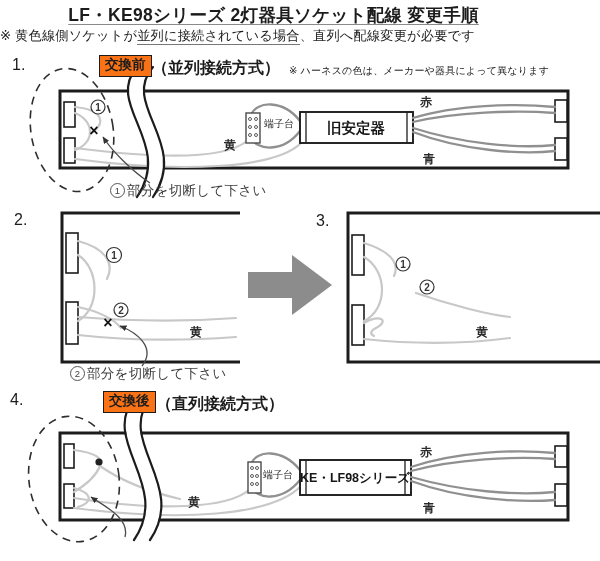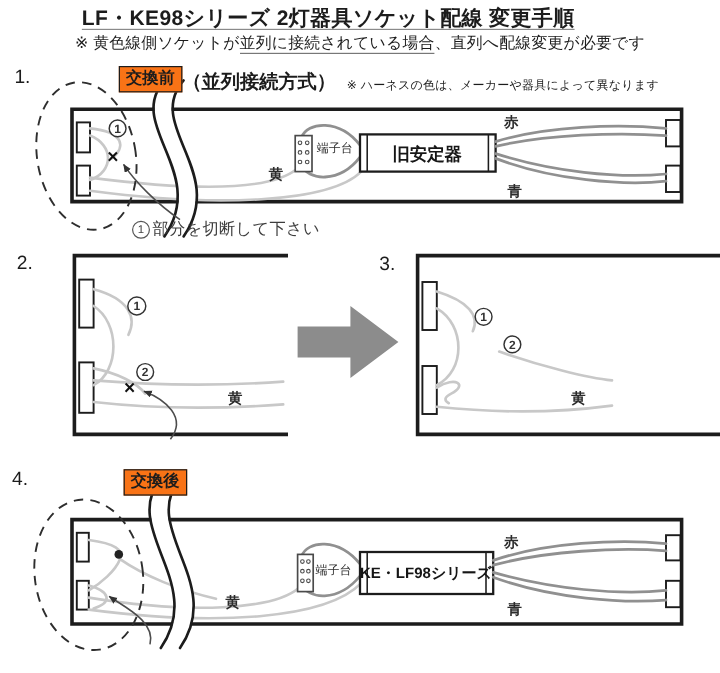--- a/index.html
+++ b/index.html
@@ -7,21 +7,21 @@
     position:relative; width:600px; height:561px; background:#ffffff; overflow:hidden;
     font-family:"Liberation Sans","DejaVu Sans",sans-serif; color:var(--ink,#1c1c1c);
   }
   .panel { position:absolute; }
   .title {
     position:absolute; top:3px; left:0; width:547px; text-align:center;
     font-size:17.5px; font-weight:600; letter-spacing:0.3px;
     text-decoration:underline; text-decoration-thickness:1px; text-underline-offset:3px; text-decoration-color:#8a8a8a;
   }
   .subtitle {
-    position:absolute; top:27px; left:0; width:600px; text-align:center;
+    position:absolute; top:27px; left:0; width:600px; text-align:left;
     font-size:13.2px; font-weight:500; letter-spacing:0.2px;
   }
   .subtitle .u { border-bottom:1px solid #777; padding-bottom:1px; }
   .stepnum { position:absolute; font-size:16px; font-weight:500; }
   .badge {
     position:absolute; border:1.6px solid var(--ink,#1c1c1c); padding:1px 5px 2px;
     font-size:13.5px; font-weight:600; line-height:1.25; background:#f97316;
   }
   .method { position:absolute; font-size:16px; font-weight:600; }
   .note { position:absolute; font-size:10px; font-weight:500; letter-spacing:0.2px; }
@@ -236,19 +236,21 @@
   <div class="title">LF・KE98シリーズ 2灯器具ソケット配線 変更手順</div>
   <div class="subtitle"><span>※ 黄色線側ソケットが</span><span class="u">並列に接続されている場合</span><span>、直列へ配線変更が必要です</span></div>
 
   <div class="stepnum" style="left:12px;top:56px">1.</div>
   <div class="badge" style="left:99px;top:55px">交換前</div>
   <div class="method" style="left:152px;top:58px">（並列接続方式）</div>
   <div class="note" style="left:289px;top:64px">※ ハーネスの色は、メーカーや器具によって異なります</div>
   <div class="caption" style="left:110px;top:182px"><span class="cd">1</span><span>部分を切断して下さい</span></div>
 
   <div class="stepnum" style="left:14px;top:211px">2.</div>
+  <div class="caption" style="left:70px;top:365px"><span class="cd">2</span><span>部分を切断して下さい</span></div>
 
   <div class="stepnum" style="left:316px;top:212px">3.</div>
 
   <div class="stepnum" style="left:10px;top:391px">4.</div>
   <div class="badge" style="left:103px;top:391px">交換後</div>
+  <div class="method" style="left:156px;top:394px">（直列接続方式）</div>
 
 </div>
 
 </body></html>

